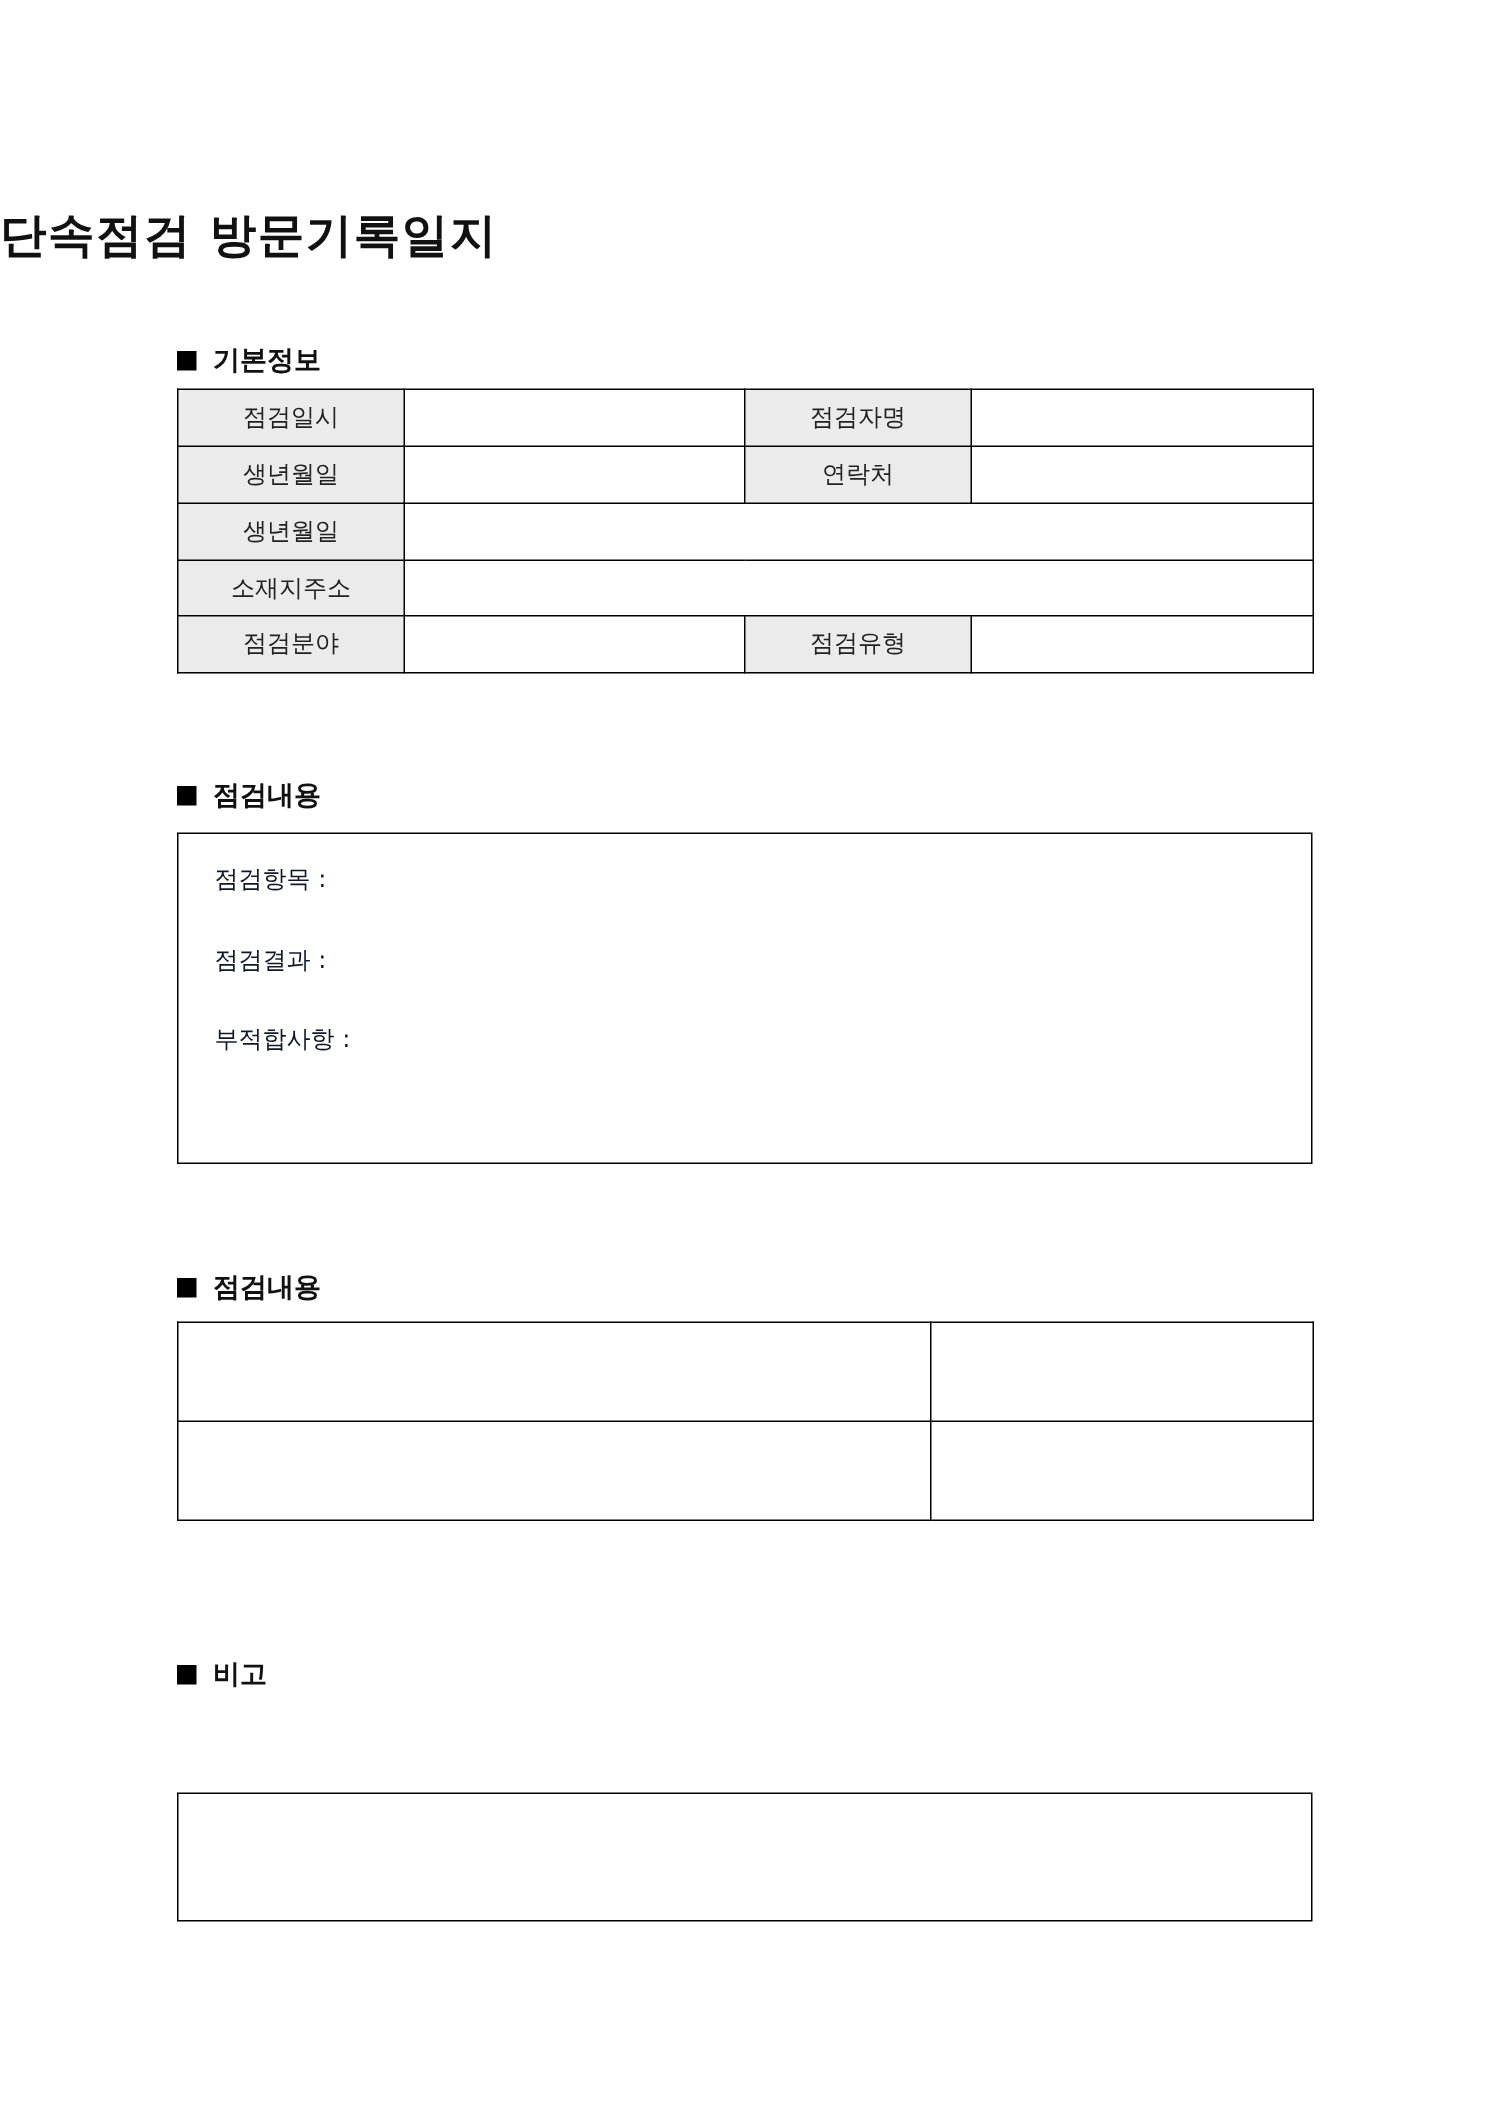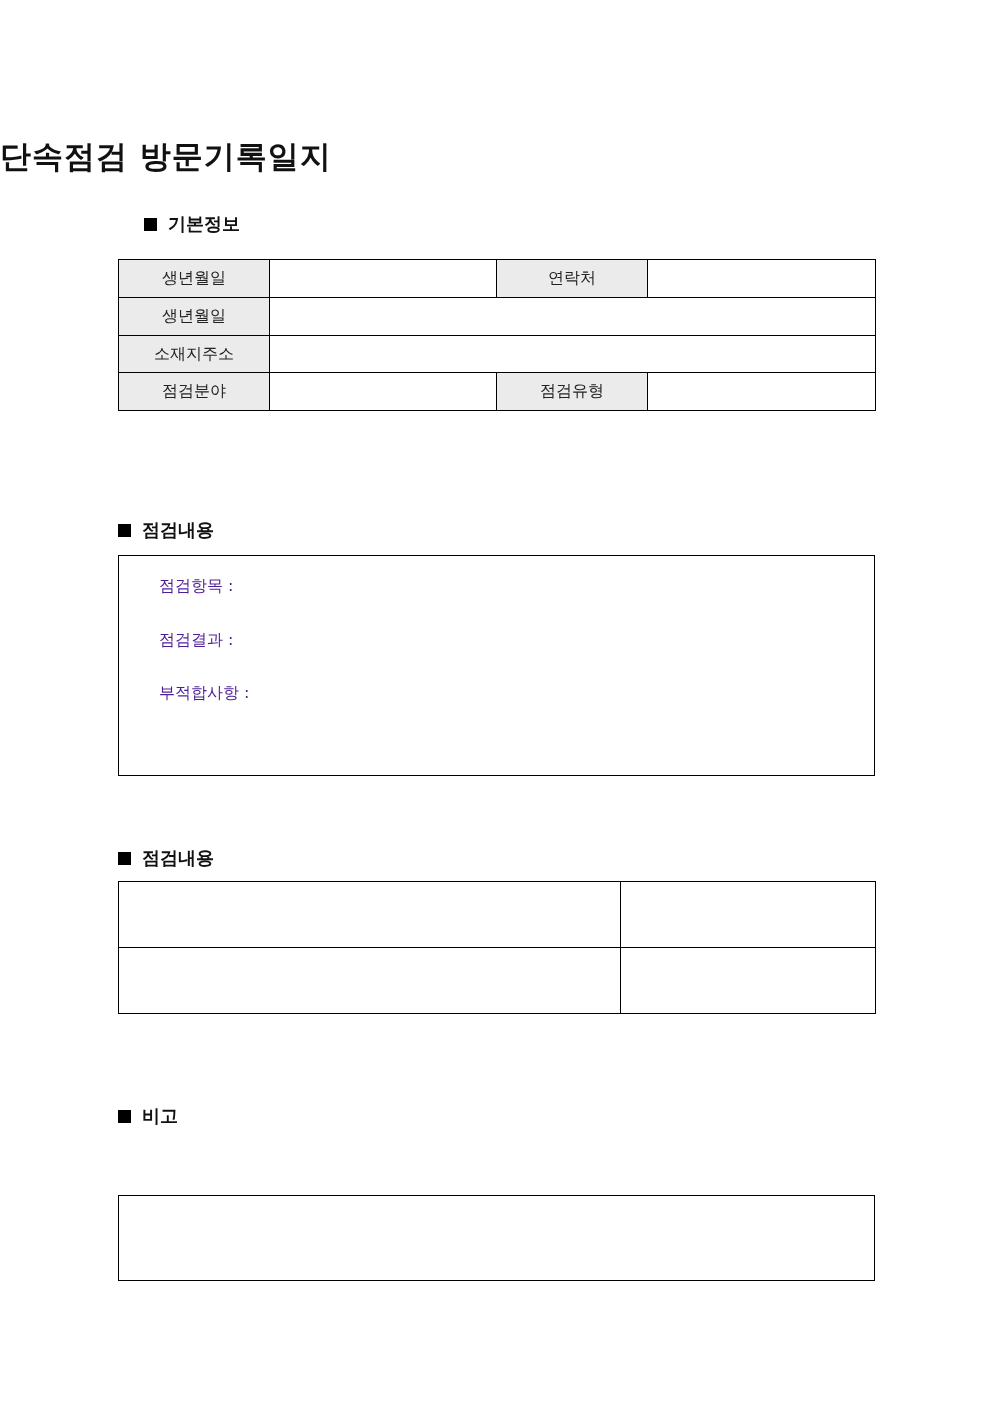--- a/index.html
+++ b/index.html
@@ -6,40 +6,46 @@
   body { width:992px; height:1403px; position:relative; font-family:"DejaVu Sans", "Liberation Sans", sans-serif; color:#111; }
   .title { position:absolute; left:0; width:992px; top:136px; text-align:left; font-size:31px; font-weight:bold; letter-spacing:1px; }
   .title span { display:inline-block; }
   .sec-head { position:absolute; left:118px; font-size:18px; font-weight:bold; display:flex; align-items:center; }
   .sq { display:inline-block; width:13px; height:13px; background:#000; margin-right:11px; }
   table.grid { position:absolute; left:118px; width:757px; border-collapse:collapse; table-layout:fixed; }
   table.grid td { border:1px solid #000; padding:0; font-size:16px; text-align:center; vertical-align:middle; }
   td.lbl { background:#ebebeb; color:#222; }
   td.val { background:#fff; }
   .box { position:absolute; left:118px; width:755px; border:1px solid #000; background:#fff; }
-  .content-line { position:absolute; left:40px; font-size:16px; color:#4c1d95; }
+  .content-line { position:absolute; left:24px; font-size:16px; color:#0f172a; }
 </style>
 </head>
 <body>
 
 <div class="title"><span>단속점검 방문기록일지</span></div>
 
-<div class="sec-head" style="top:212px;margin-left:26px;">
+<div class="sec-head" style="top:228px;">
   <span class="sq"></span>
   <span>기본정보</span>
 </div>
 
 <table class="grid" style="top:259px;">
   <colgroup>
       <col style="width:151px">
       <col style="width:227px">
       <col style="width:151px">
       <col style="width:228px">
     </colgroup>
   <tbody>
+      <tr style="height:38px">
+    <td class="lbl">점검일시</td>
+    <td class="val"></td>
+    <td class="lbl">점검자명</td>
+    <td class="val"></td>
+  </tr>
   <tr style="height:38px">
     <td class="lbl">생년월일</td>
     <td class="val"></td>
     <td class="lbl">연락처</td>
     <td class="val"></td>
   </tr>
   <tr style="height:38px">
     <td class="lbl">생년월일</td>
     <td class="val" colspan="3"></td>
   </tr>

